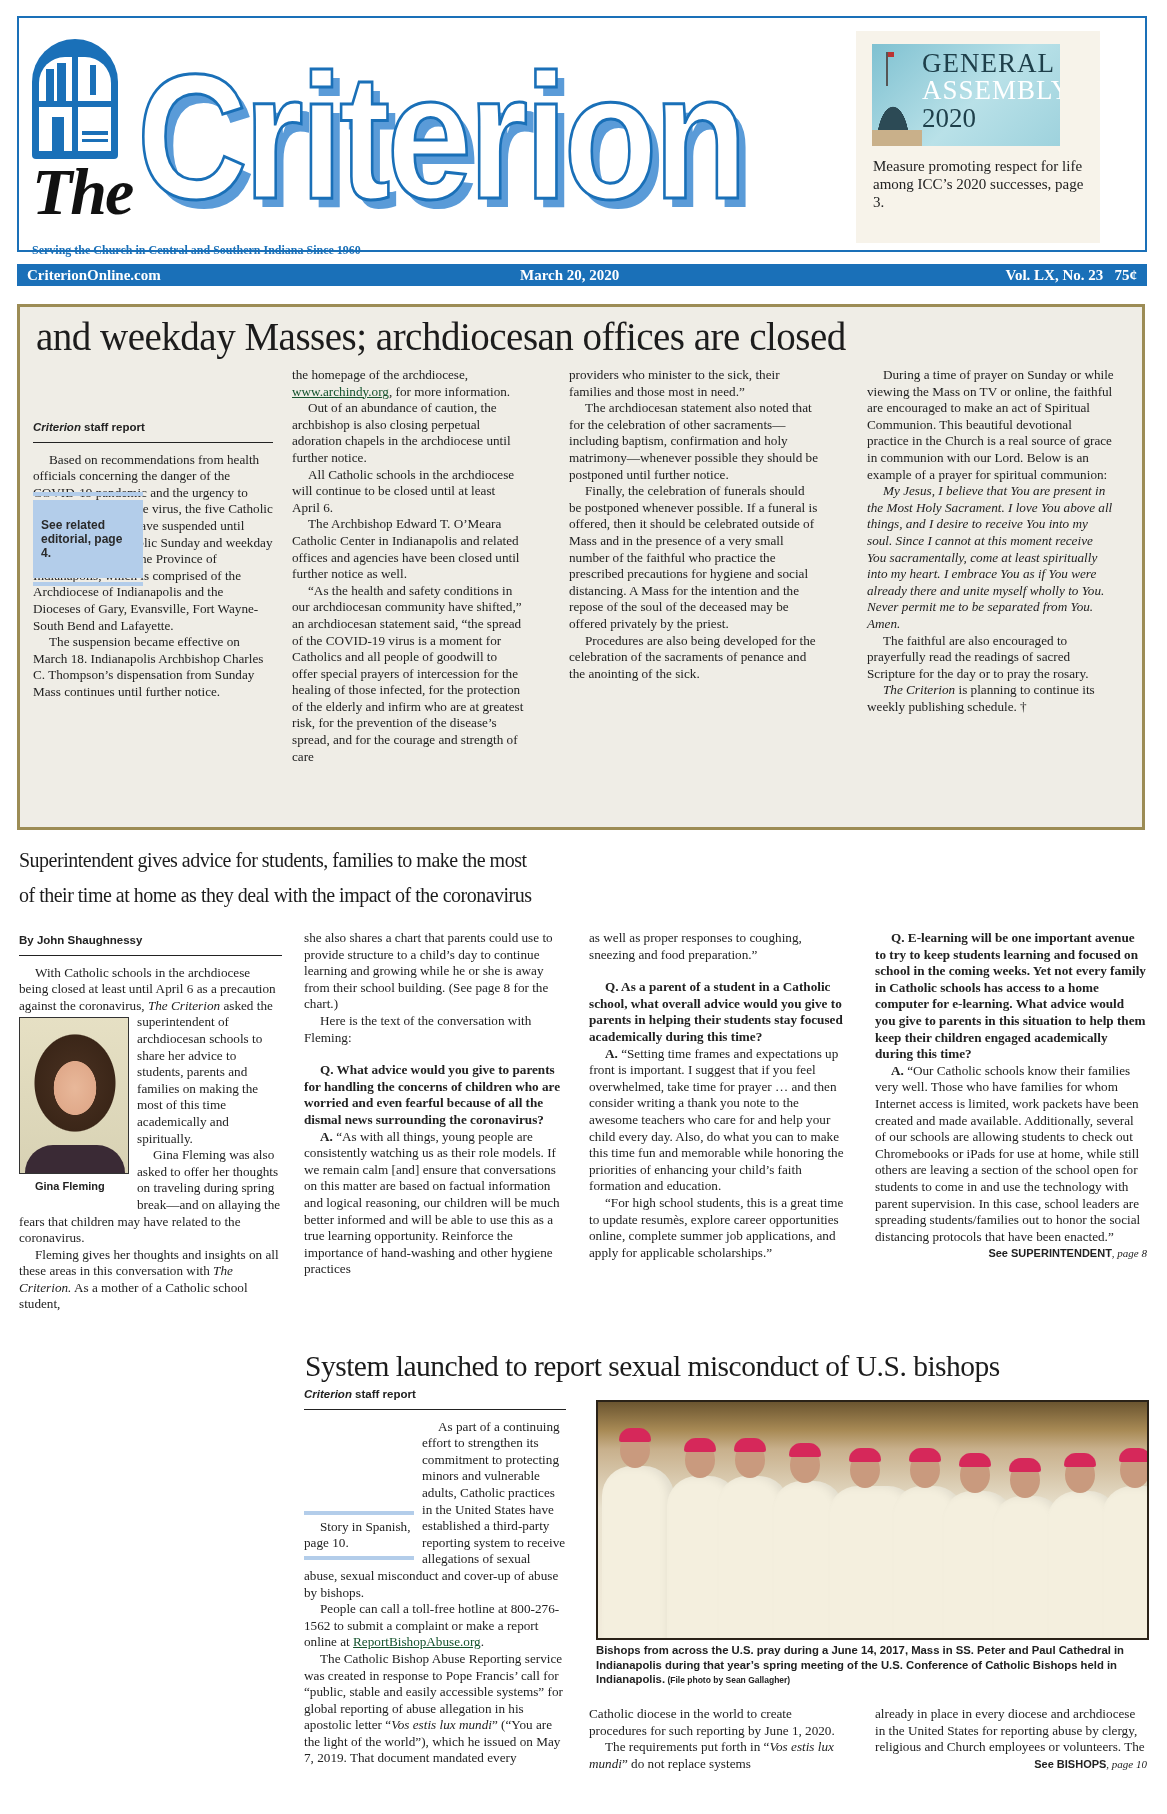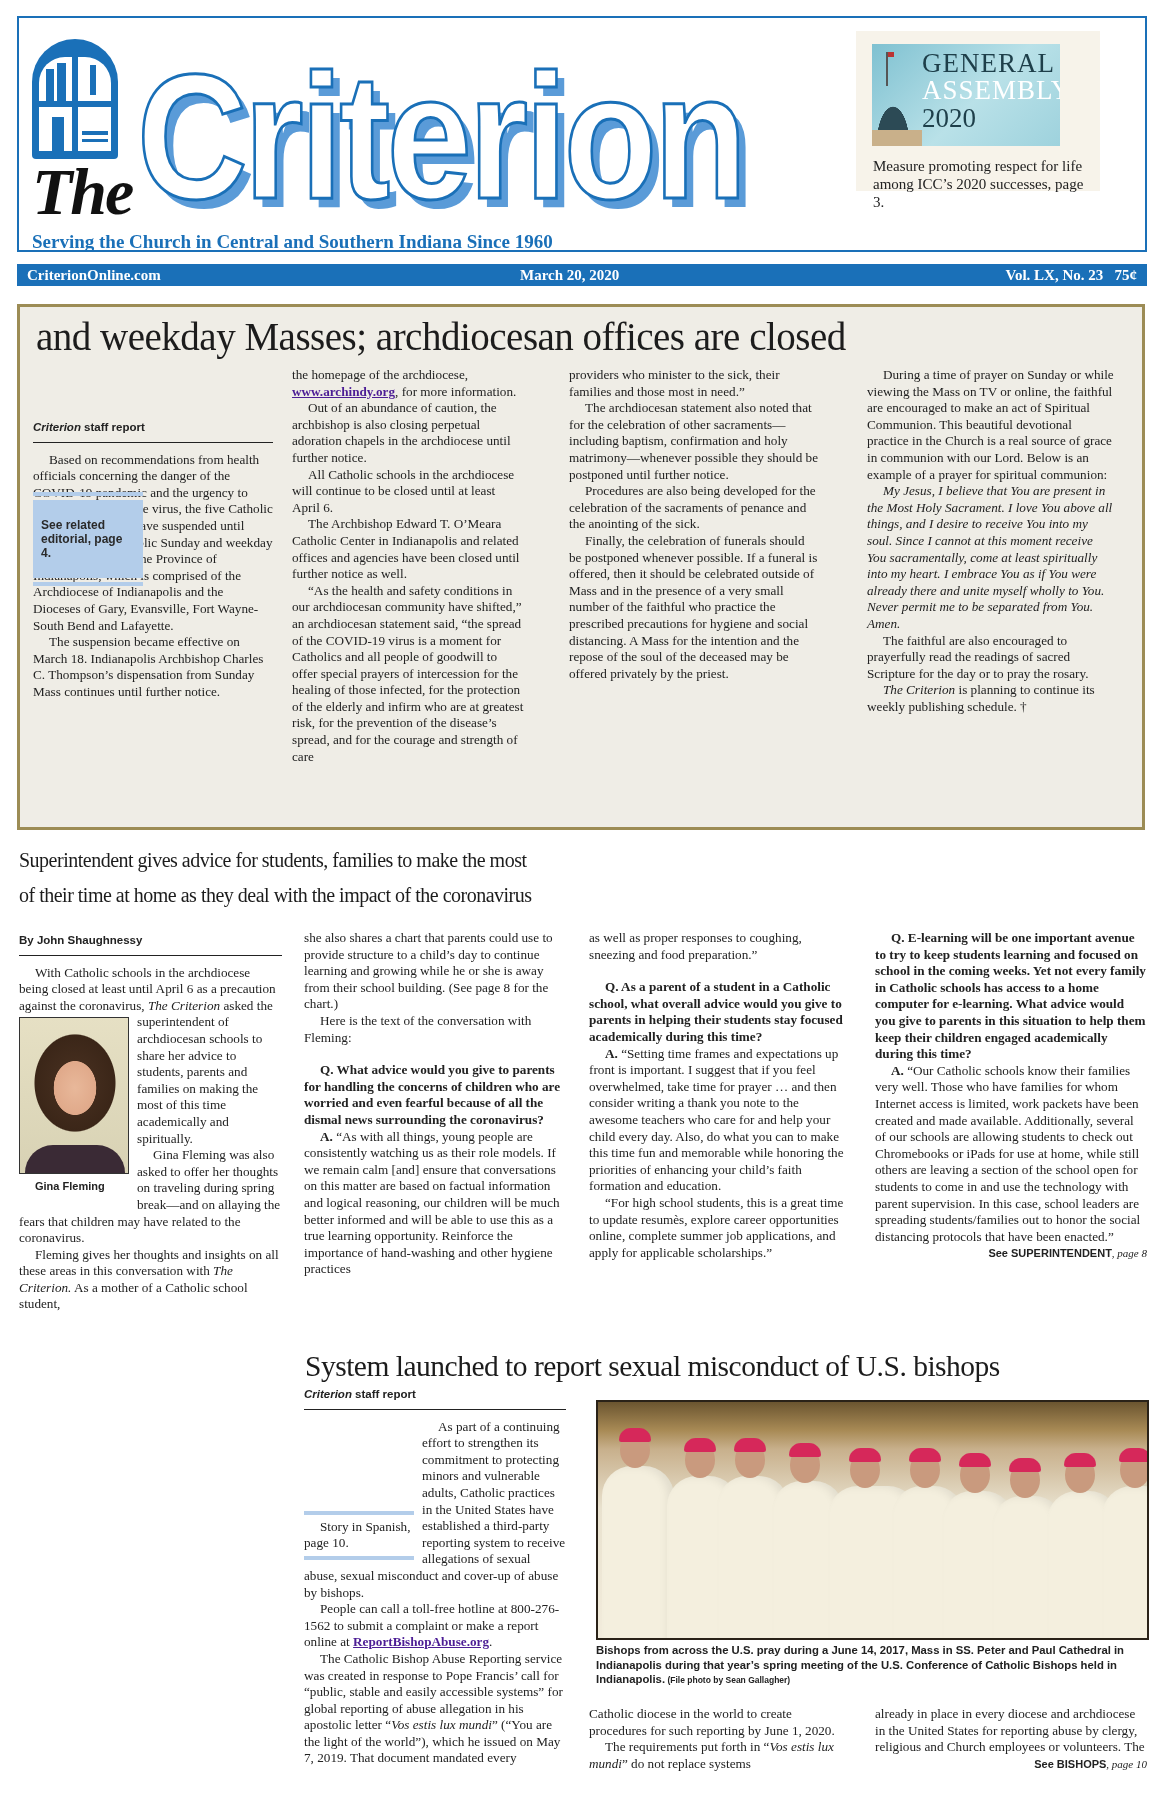--- a/index.html
+++ b/index.html
@@ -27,25 +27,25 @@
     font-style: italic; font-weight: bold; font-size: 66px; color: #111; letter-spacing: -2px;
   }
   .criterion-word {
     position: absolute; left: 118px; top: 30px; font-family: "Liberation Sans", sans-serif;
     font-weight: bold; font-size: 178px; line-height: 178px; letter-spacing: -4px;
     color: #ffffff; -webkit-text-stroke: 3px #1a70b8;
     text-shadow: 9px 9px 0 #5a9bd8;
     transform: scaleX(0.86); transform-origin: left top;
   }
   .tagline {
-    position: absolute; left: 13px; top: 213px; font-family: "Liberation Serif", serif;
-    font-weight: bold; font-size: 19px; color: #1a70b8;
+    position: absolute; left: 13px; top: 225px; font-family: "Liberation Serif", serif;
+    font-weight: bold; font-size: 12px; color: #1a70b8;
   }
   .promo-box {
-    position: absolute; left: 837px; top: 13px; width: 244px; height: 160px; background: #f7f3ea;
+    position: absolute; left: 837px; top: 13px; width: 244px; height: 212px; background: #f7f3ea;
   }
   .promo-image {
     position: absolute; left: 16px; top: 13px; width: 188px; height: 102px;
     background: linear-gradient(135deg, #7fc1d1 0%, #b9e1e8 55%, #9ed2dd 100%);
     overflow: hidden;
   }
   .dome {
     position: absolute; left: 0; top: 52px; width: 42px; height: 50px;
     background: radial-gradient(ellipse at 50% 100%, #2c4a55 0%, #2c4a55 55%, transparent 56%);
   }
@@ -90,21 +90,21 @@
   .byline-rule i { font-style: italic; }
   .related-box {
     float: left; width: 110px; margin: 2px 8px 4px 0;
     border-top: 4px solid #b3cdea; border-bottom: 4px solid #b3cdea;
     padding: 4px 0;
   }
   .related-box div {
     background: #b3cdea; font-family: "Liberation Sans", sans-serif; font-weight: bold;
     font-size: 12px; line-height: 14px; padding: 18px 8px; color: #2a2a2a;
   }
-  .col a { color: #4c1d95; text-decoration: underline; font-weight: bold; }
+  .col a { color: #14532d; text-decoration: underline; }
   .col i { font-style: italic; }
 
   
   .sup-headline {
     position: absolute; left: 19px; top: 843px; font-size: 20px; line-height: 35px; width: 1140px;
   }
   .photo-gina {
     float: left; width: 110px; margin: 3px 8px 2px 0;
   }
   .photo-gina .img {
@@ -214,22 +214,22 @@
     <p class="noindent"><span>the homepage of the archdiocese, </span><a>www.archindy.org</a><span>, for more information.</span></p>
     <p>Out of an abundance of caution, the archbishop is also closing perpetual adoration chapels in the archdiocese until further notice.</p>
     <p>All Catholic schools in the archdiocese will continue to be closed until at least April 6.</p>
     <p>The Archbishop Edward T. O’Meara Catholic Center in Indianapolis and related offices and agencies have been closed until further notice as well.</p>
     <p>“As the health and safety conditions in our archdiocesan community have shifted,” an archdiocesan statement said, “the spread of the COVID-19 virus is a moment for Catholics and all people of goodwill to offer special prayers of intercession for the healing of those infected, for the protection of the elderly and infirm who are at greatest risk, for the prevention of the disease’s spread, and for the courage and strength of care</p>
   </div>
 
   <div class="col" style="left:549px;top:60px;width:250px;">
     <p class="noindent">providers who minister to the sick, their families and those most in need.”</p>
     <p>The archdiocesan statement also noted that for the celebration of other sacraments—including baptism, confirmation and holy matrimony—whenever possible they should be postponed until further notice.</p>
+    <p>Finally, the celebration of funerals should be postponed whenever possible. If a funeral is offered, then it should be celebrated outside of Mass and in the presence of a very small number of the faithful who practice the prescribed precautions for hygiene and social distancing. A Mass for the intention and the repose of the soul of the deceased may be offered privately by the priest.</p>
     <p>Procedures are also being developed for the celebration of the sacraments of penance and the anointing of the sick.</p>
-    <p>Finally, the celebration of funerals should be postponed whenever possible. If a funeral is offered, then it should be celebrated outside of Mass and in the presence of a very small number of the faithful who practice the prescribed precautions for hygiene and social distancing. A Mass for the intention and the repose of the soul of the deceased may be offered privately by the priest.</p>
   </div>
 
   <div class="col" style="left:847px;top:60px;width:248px;">
     <p>During a time of prayer on Sunday or while viewing the Mass on TV or online, the faithful are encouraged to make an act of Spiritual Communion. This beautiful devotional practice in the Church is a real source of grace in communion with our Lord. Below is an example of a prayer for spiritual communion:</p>
     <p><i>My Jesus, I believe that You are present in the Most Holy Sacrament. I love You above all things, and I desire to receive You into my soul. Since I cannot at this moment receive You sacramentally, come at least spiritually into my heart. I embrace You as if You were already there and unite myself wholly to You. Never permit me to be separated from You. Amen.</i></p>
     <p>The faithful are also encouraged to prayerfully read the readings of sacred Scripture for the day or to pray the rosary.</p>
     <p><i>The Criterion</i><span> is planning to continue its weekly publishing schedule. †</span></p>
   </div>
 </div>
 

